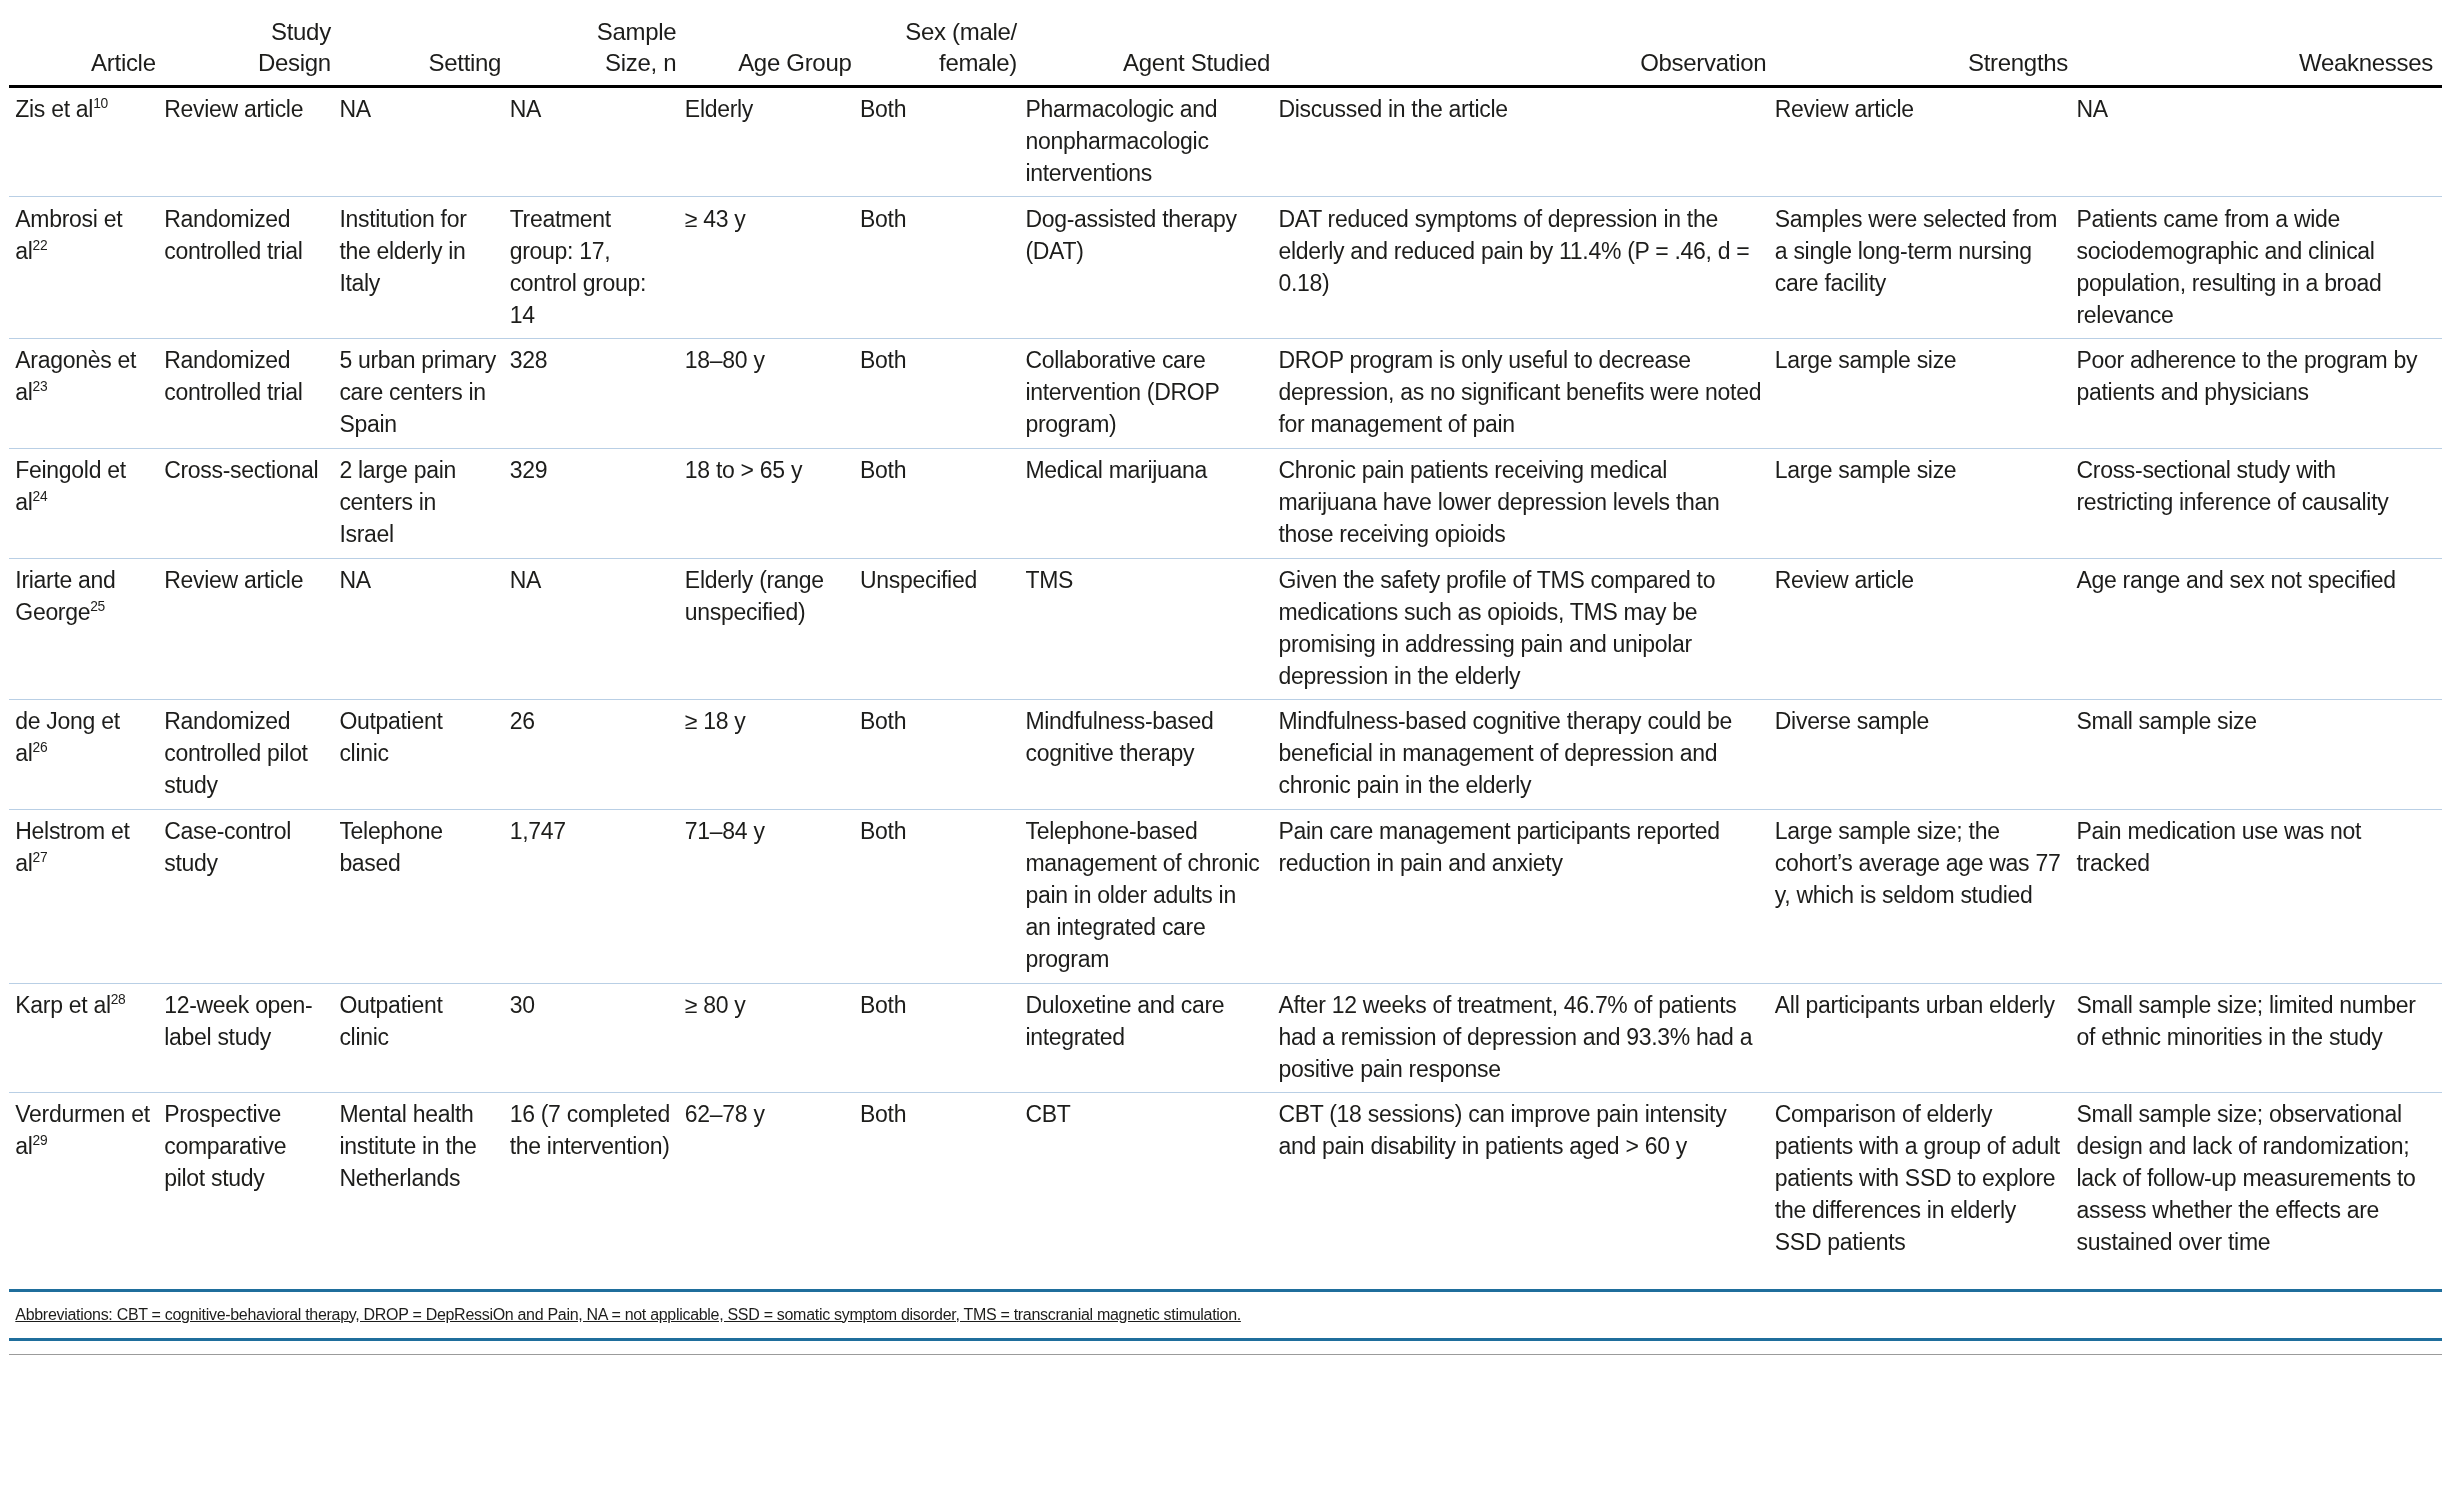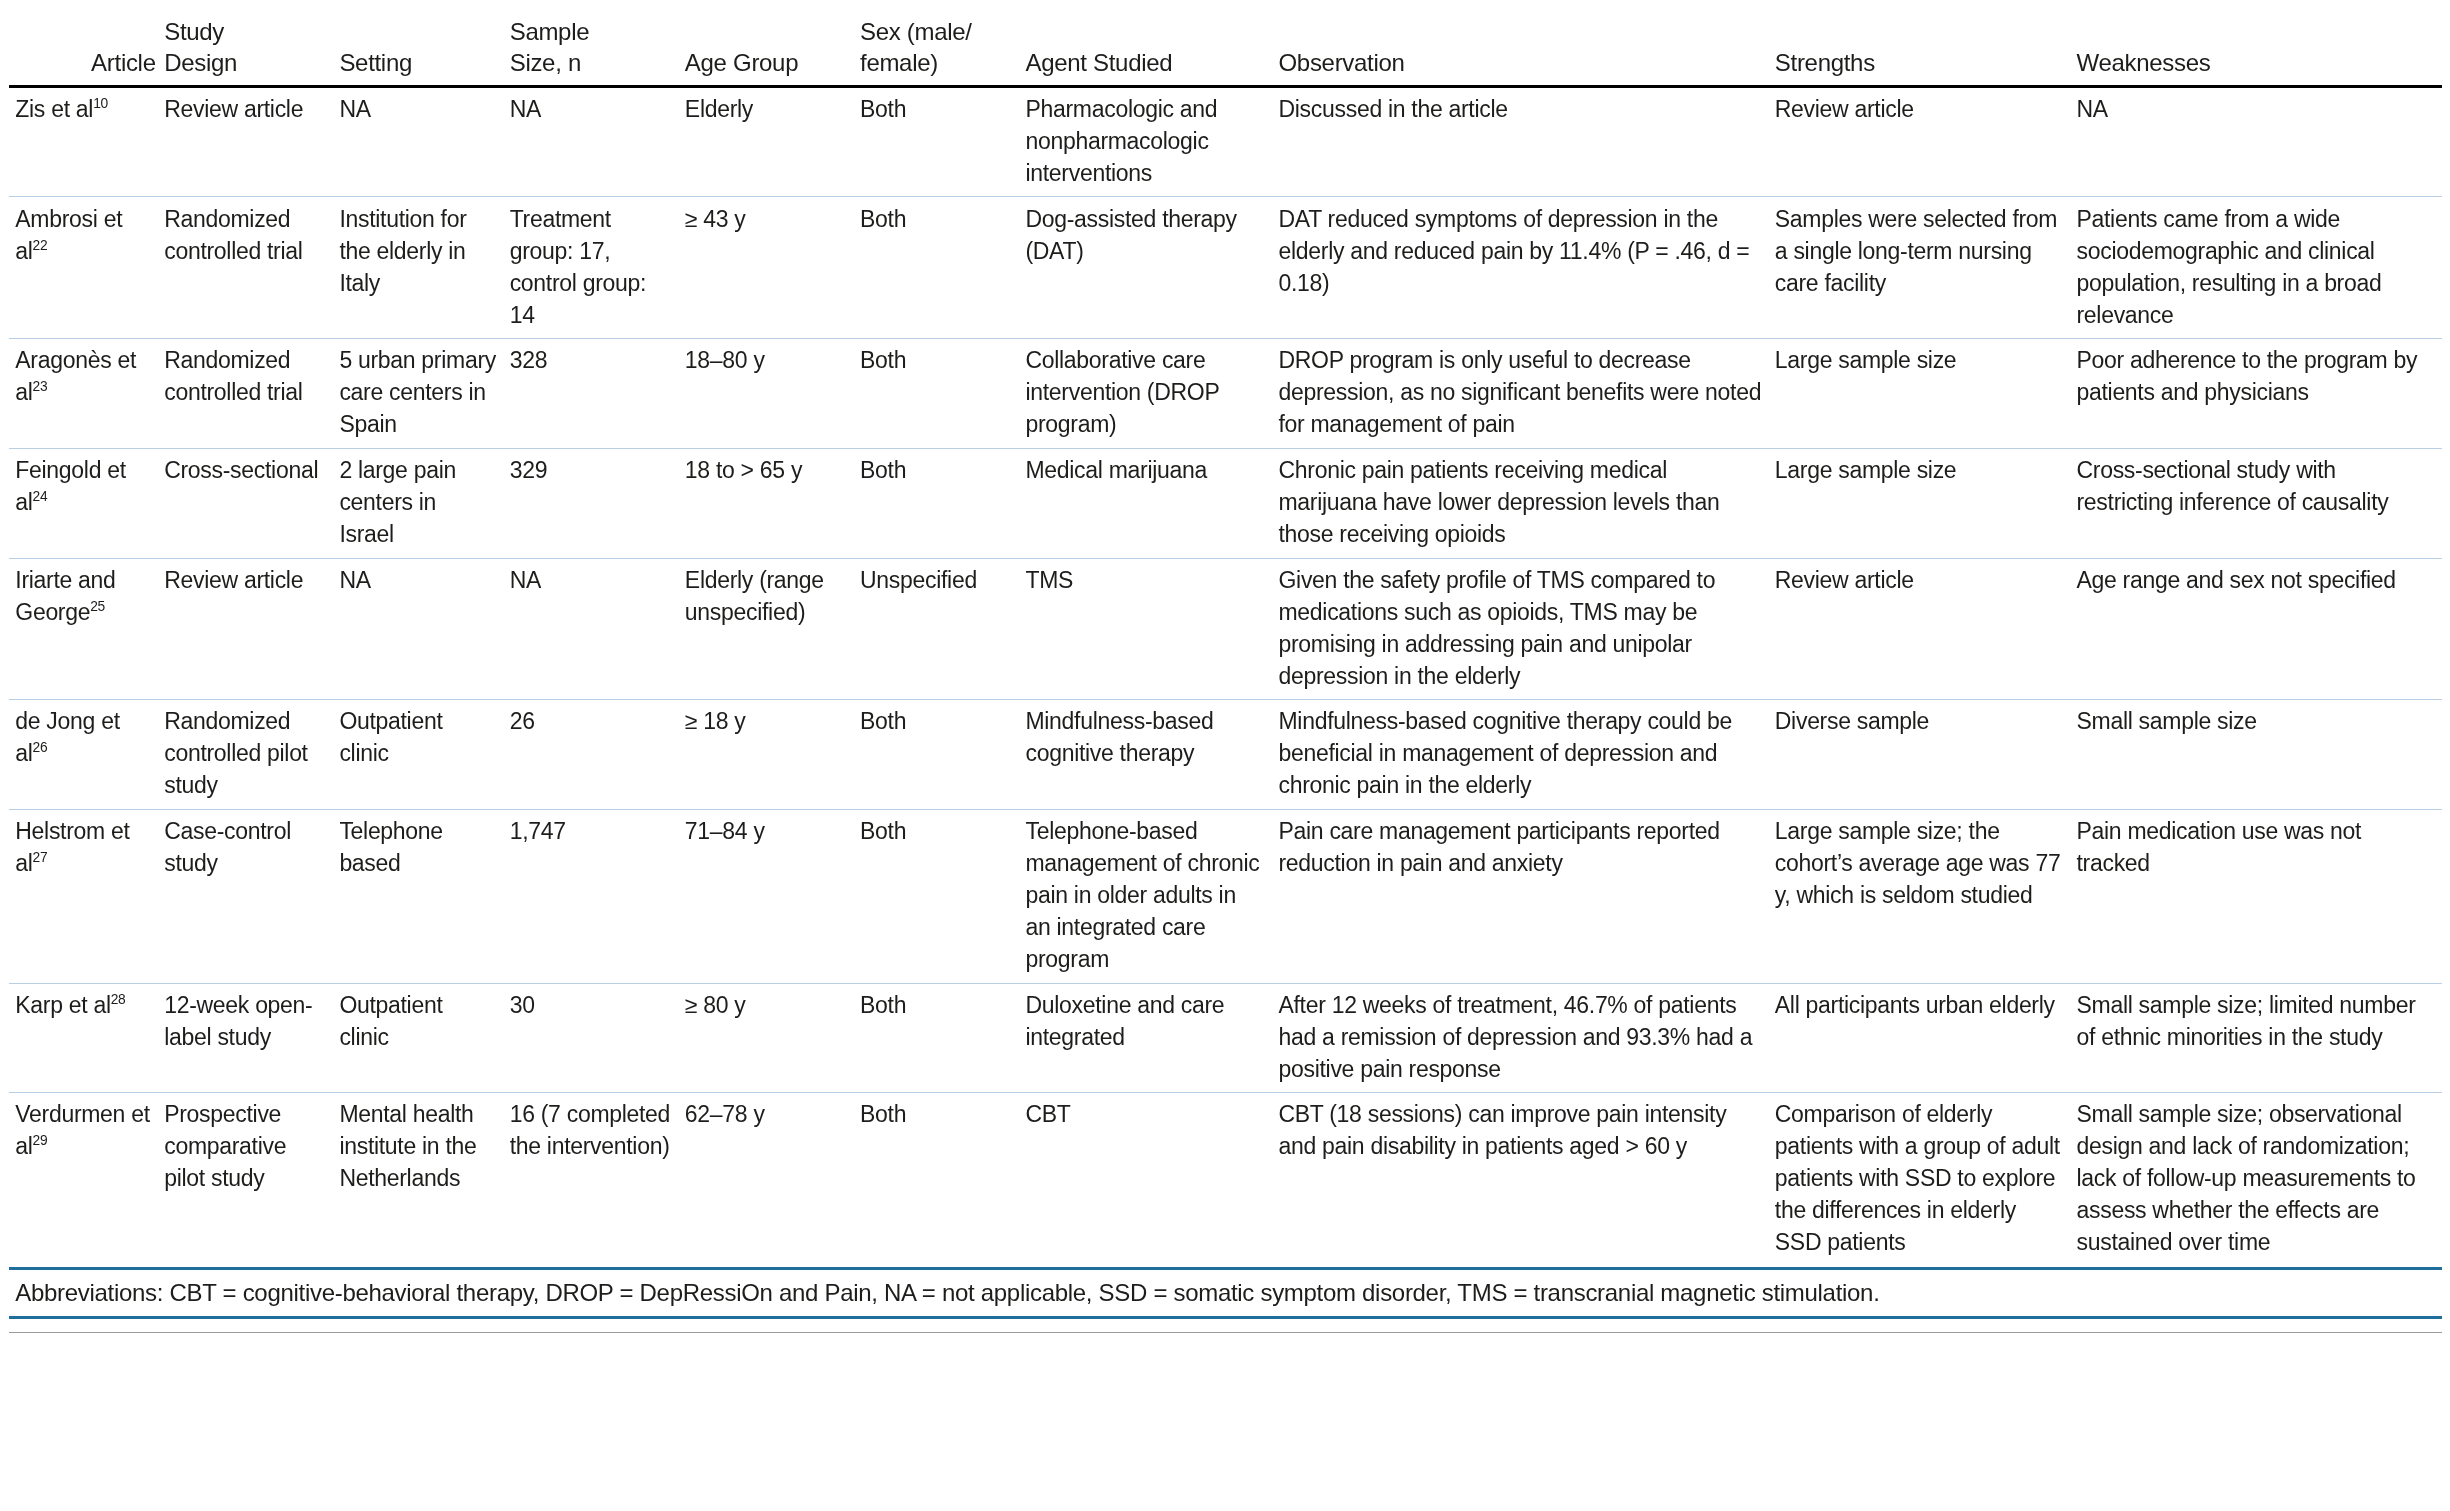--- a/index.html
+++ b/index.html
@@ -16,21 +16,21 @@
     font-weight:bold;
     font-size:29px;
     line-height:34px;
     padding:12px 17px 12px 15.2px;
     letter-spacing:-0.3px;
   }
   table { width:100%; border-collapse:collapse; table-layout:fixed; margin-top:8.5px; }
   th {
     font-weight:normal;
     vertical-align:bottom;
-    text-align:left;
+    text-align:right;
     font-size:24px;
     line-height:30.5px;
     letter-spacing:-0.3px;
     padding:0 8.5px 6.8px 0;
     white-space:pre-line;
     border-bottom:3.4px solid #000000;
   }
   th.left { text-align:right; }
   td {
     vertical-align:top;
@@ -40,25 +40,26 @@
     letter-spacing:-0.3px;
     padding:5.1px 13.6px 7.6px 0;
     word-wrap:break-word;
   }
   th:first-child, td:first-child { padding-left:6.8px; }
   tbody tr + tr td { border-top:1.7px solid var(--row-divider,#b9cfe5); }
   sup { font-size:60%; line-height:0; }
   .footnote {
     border-top:3.4px solid var(--footer-rule,#1f6e9c);
     border-bottom:3.4px solid var(--footer-rule,#1f6e9c);
-    margin-top:1px;
+    margin-top:23px;
     padding:7.6px 8.5px 7.6px 6.8px;
-    font-size:24px;
+    font-size:16px;
     line-height:30.5px;
     letter-spacing:-0.3px;
+    text-decoration:underline;
   }
   .bottomline { border-top:1.7px solid #9b9b9b; margin-top:13.6px; height:0; }
 </style>
 </head>
 <body>
 
 <div class="wrap">
 
 
   <table>

